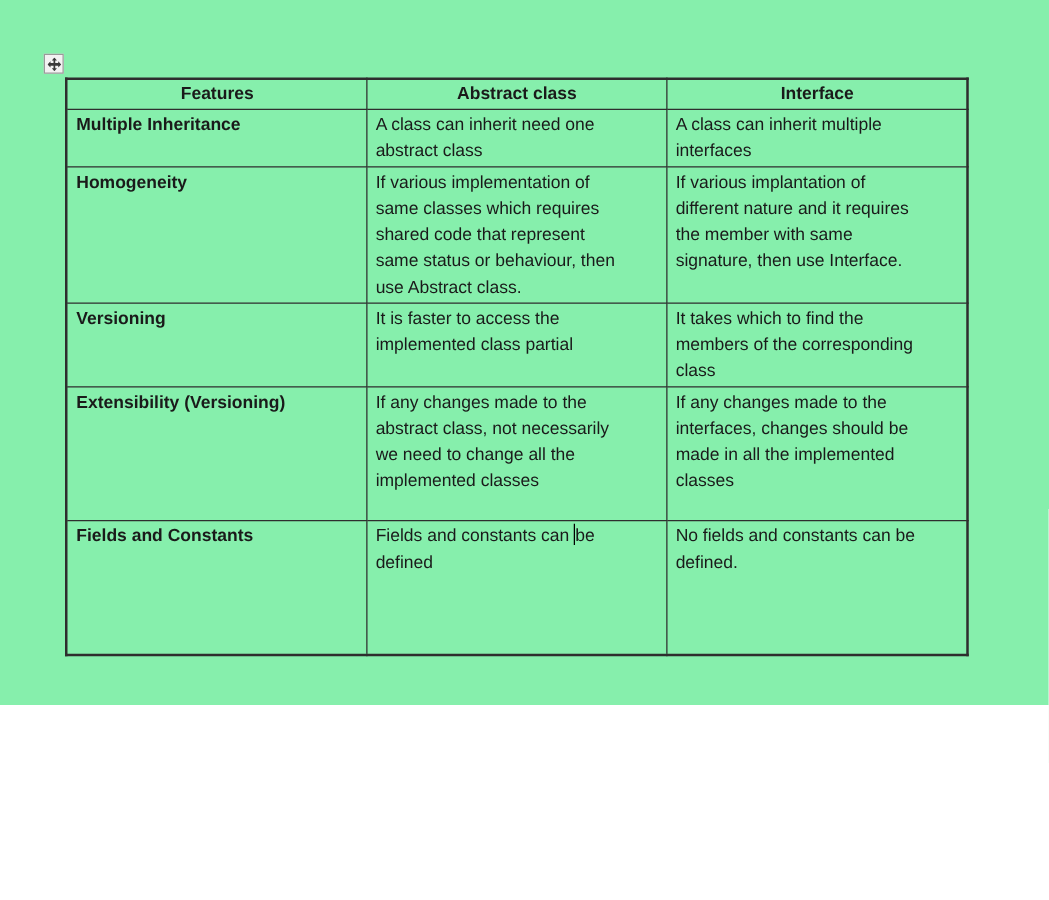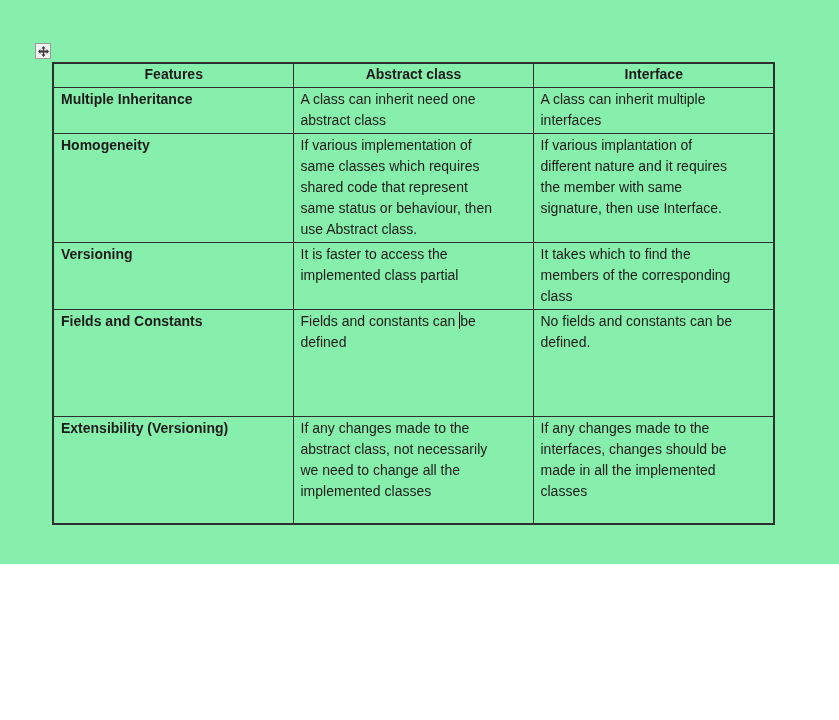--- a/index.html
+++ b/index.html
@@ -96,35 +96,35 @@
         </tr>
         <tr>
           <td class="feat">Versioning</td>
           <td>It is faster to access the
 implemented class partial</td>
           <td>It takes which to find the
 members of the corresponding
 class</td>
         </tr>
         <tr>
-          <td class="feat">Fields and Constants</td>
-          <td><span>Fields and constants can </span><span class="caret"></span><span>be
-defined</span></td>
-          <td>No fields and constants can be
-defined.</td>
-        </tr>
-        <tr>
           <td class="feat">Extensibility (Versioning)</td>
           <td>If any changes made to the
 abstract class, not necessarily
 we need to change all the
 implemented classes</td>
           <td>If any changes made to the
 interfaces, changes should be
 made in all the implemented
 classes</td>
         </tr>
+        <tr>
+          <td class="feat">Fields and Constants</td>
+          <td><span>Fields and constants can </span><span class="caret"></span><span>be
+defined</span></td>
+          <td>No fields and constants can be
+defined.</td>
+        </tr>
       </tbody>
   </table>
 
   <div class="resize-handle"></div>
 
 </div>
 
 </body></html>

